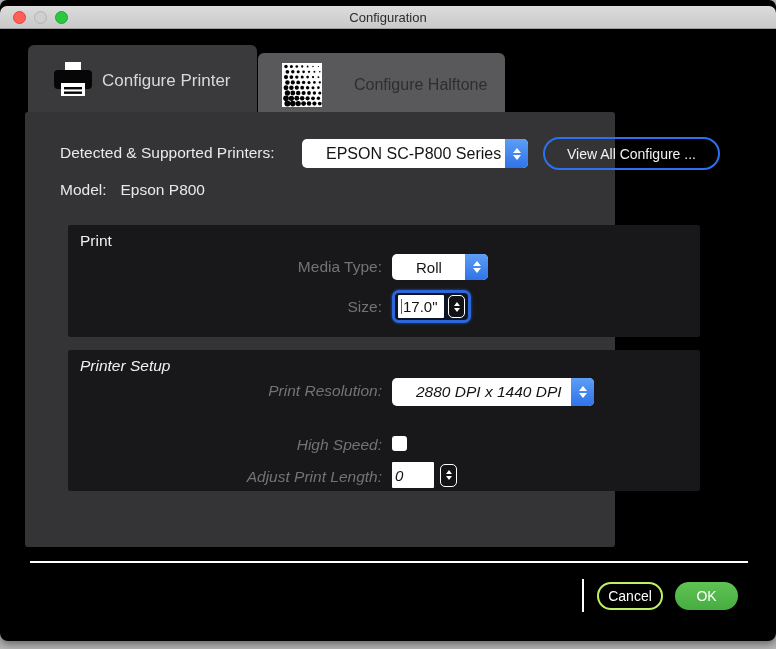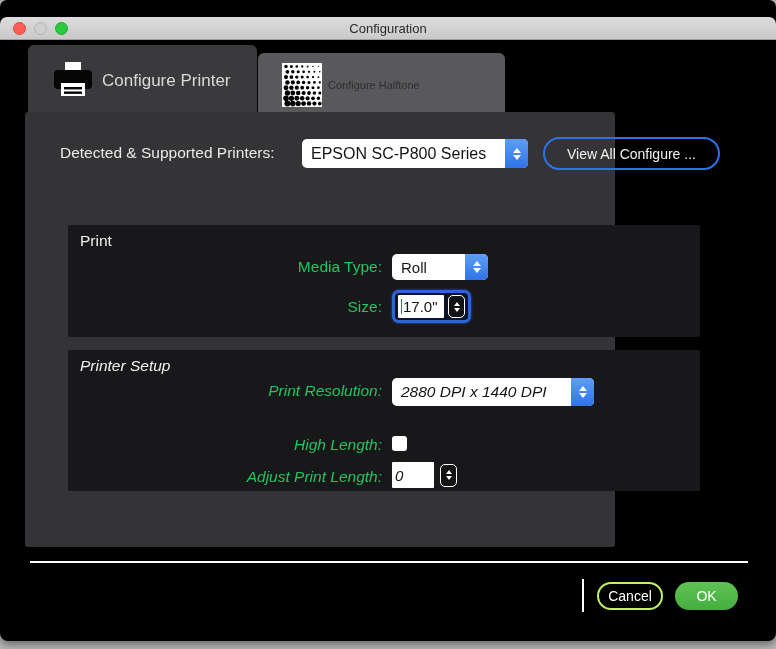--- a/index.html
+++ b/index.html
@@ -1,65 +1,65 @@
 <!DOCTYPE html>
 <html><head>
 <meta charset="utf-8">
 <style>
   * { margin:0; padding:0; box-sizing:border-box; }
   html,body { width:776px; height:649px; background:#b6b6b6; font-family:"Liberation Sans", sans-serif; overflow:hidden; }
   .window { position:absolute; left:0; top:0; width:776px; height:641px; background:#000;
             border-radius:7px 7px 8px 8px; box-shadow:0 3px 8px rgba(0,0,0,.45); }
 
   
-  .titlebar { position:absolute; left:0; top:17px; width:776px; height:23px;
+  .titlebar { position:absolute; left:0; top:6px; width:776px; height:23px;
               background:linear-gradient(#dcdcdc,#c9c9c9); border-bottom:1px solid #9e9e9e;
               border-radius:7px 7px 0 0; }
   .title { position:absolute; left:0; right:0; top:4px; text-align:center; font-size:13px; color:#2c2c2c; }
   .tl { position:absolute; top:5px; width:13px; height:13px; border-radius:50%; }
   .tl-close { left:13px;  background:#ff5f57; border:1px solid #e0443e; }
   .tl-min   { left:34px;  background:#cfcfcd; border:1px solid #b3b3b1; }
   .tl-zoom  { left:55px;  background:#2bc840; border:1px solid #23a433; }
 
   
   .tab { position:absolute; border-radius:6px 6px 0 0; display:flex; align-items:center; }
   .tab-halftone { left:258px; top:53px; width:247px; height:64px; background:#59595b; z-index:1; }
   .tab-printer  { left:28px;  top:45px; width:229px; height:72px; background:#3a3a3c; z-index:2; }
   .tab-printer .tab-label  { color:#d9d9d9; font-size:17px; margin-left:8px; }
-  .tab-halftone .tab-label { color:#2e2e30; font-size:11px; margin-left:6px; }
+  .tab-halftone .tab-label { color:#2e2e30; font-size:16px; margin-left:32px; }
   .tab-icon { margin-left:24px; flex:0 0 auto; }
 
   
   .panel { position:absolute; left:25px; top:112px; width:590px; height:435px;
            background:#343436; border-radius:3px; z-index:3; }
   .lbl { color:#e9e9e9; font-size:15px; }
 
   .row1 { position:absolute; left:0; top:27px; width:725px; height:30px; }
   .row1-label { position:absolute; left:35px; top:5px; width:245px; text-align:left; font-size:15.5px; }
   .popup { position:absolute; display:flex; background:#fff; border-radius:5px; overflow:hidden; align-items:stretch; }
-  .popup-text { flex:1; color:#141414; display:flex; align-items:center; padding-left:9px; white-space:nowrap;border-radius:13px; }
+  .popup-text { flex:1; color:#141414; display:flex; align-items:center; padding-left:24px; white-space:nowrap;border-radius:13px; }
   .popup-cap { width:23px; background:linear-gradient(#5d9ef6,#2f73e8); display:flex; flex-direction:column;
                align-items:center; justify-content:center; gap:2px; }
   .chev-up   { width:0; height:0; border-left:4px solid transparent; border-right:4px solid transparent; border-bottom:5px solid #fff; }
   .chev-down { width:0; height:0; border-left:4px solid transparent; border-right:4px solid transparent; border-top:5px solid #fff; }
   .popup-printers { left:277px; top:0; width:226px; height:29px; font-size:16px; }
   .viewall { position:absolute; left:518px; top:-2px; width:177px; height:33px; background:transparent;
              border:2px solid #2b72ec; border-radius:17px; color:#f2f2f2; font-size:14px;
              display:flex; align-items:center; justify-content:center; }
 
   .model-row { position:absolute; left:35px; top:69px; font-size:15.5px; }
   .model-row .model-value { margin-left:14px; }
 
   
   .groupbox { position:absolute; left:43px; width:632px; background:#18181a; border-radius:2px; }
   .box-media { top:113px; height:112px; }
   .box-setup { top:238px; height:141px;font-style:italic; }
   .box-title { position:absolute; left:12px; top:7px; color:#f0f0f0; font-size:15.5px; }
   .frow { position:absolute; left:0; width:632px; }
-  .frow .flabel { position:absolute; left:0; top:0; width:314px; text-align:right; font-size:15.5px; color:#22c55e; }
+  .frow .flabel { position:absolute; left:0; top:0; width:314px; text-align:right; font-size:15.5px; color:#737373; }
   .fctl { position:absolute; left:324px; top:-4px; }
 
   .popup-roll { width:96px; height:26px; font-size:15px; }
   .popup-res  { width:202px; height:28px; font-size:15.5px; }
 
   
   .focusring { display:flex; align-items:center; gap:4px; padding:2px 3px;
                border:3px solid #2c66d9; border-radius:7px; background:#0d1524;
                box-shadow:0 0 3px rgba(44,102,217,.8); }
   .numfield { background:#fff; color:#141414; font-size:15px; display:flex; align-items:center;
@@ -176,20 +176,23 @@
       <div class="popup popup-printers">
         <span class="popup-text">EPSON SC-P800 Series</span>
         <span class="popup-cap">
           <span class="chev-up"></span>
             <span class="chev-down"></span>
         </span>
       </div>
       <button class="viewall">View All Configure ...</button>
     </div>
 
+    <div class="model-row lbl">
+      <span>Model:</span><span class="model-value">Epson P800</span>
+    </div>
 
     <div class="groupbox box-media">
       <div class="box-title">Print</div>
       <div class="frow" style="top:33px;">
         <span class="flabel">Media Type:</span>
         <div class="fctl popup popup-roll">
           <span class="popup-text">Roll</span>
           <span class="popup-cap">
             <span class="chev-up"></span>
               <span class="chev-down"></span>
@@ -217,21 +220,21 @@
         <span class="flabel">Print Resolution:</span>
         <div class="fctl popup popup-res">
           <span class="popup-text">2880 DPI x 1440 DPI</span>
           <span class="popup-cap">
             <span class="chev-up"></span>
               <span class="chev-down"></span>
           </span>
         </div>
       </div>
       <div class="frow" style="top:86px;">
-        <span class="flabel">High Length:</span>
+        <span class="flabel">High Speed:</span>
         <span class="fctl checkbox" style="top:0;"></span>
       </div>
       <div class="frow" style="top:110px;">
         <span class="flabel" style="top:8px;">Adjust Print Length:</span>
         <div class="fctl adjust-wrap" style="top:2px;">
           <span class="numfield adjust-field">0</span>
           <span class="stepper">
             <span class="chev-up" style="border-bottom-color:#fff;"></span>
               <span class="chev-down" style="border-top-color:#fff;"></span>
           </span>

